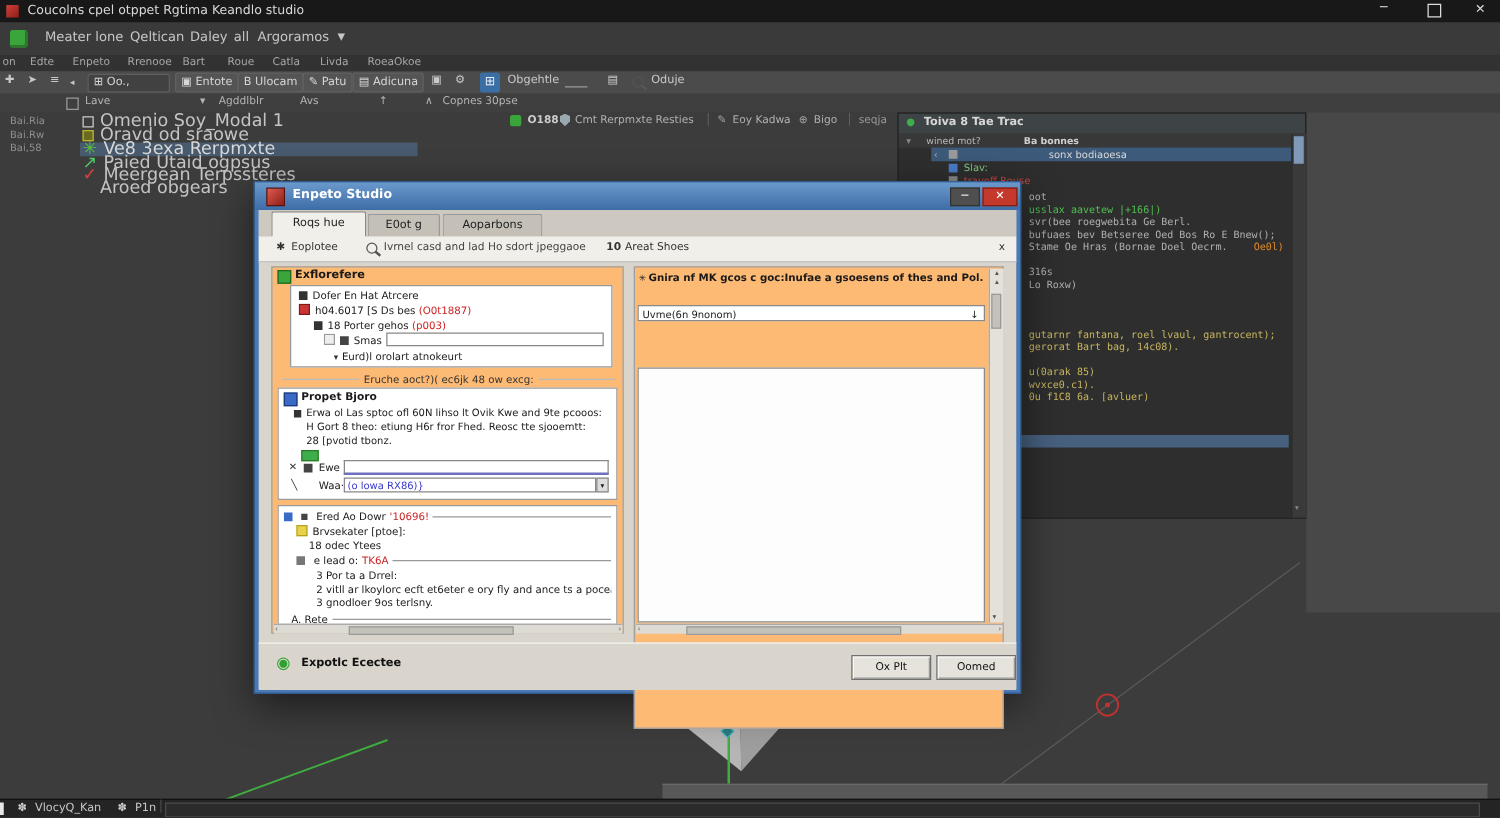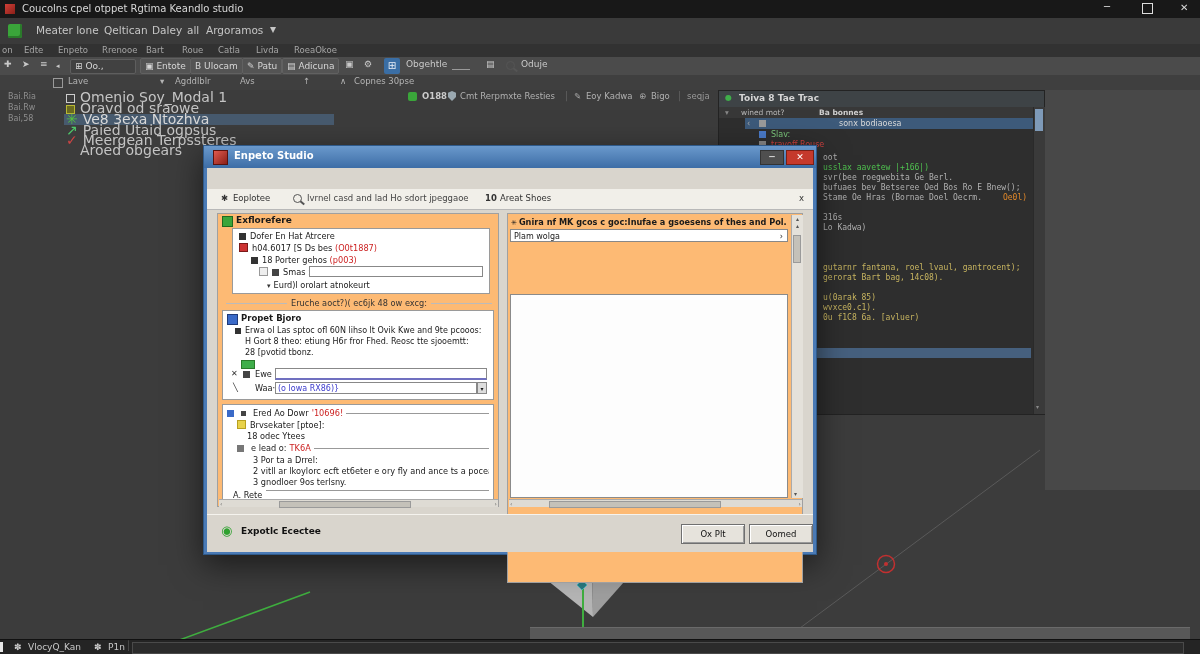--- a/index.html
+++ b/index.html
@@ -167,21 +167,21 @@
       <span class="abs outl-frame" style="left:8px;top:13px;">Bai.Rw</span>
       <span class="abs outl-frame" style="left:8px;top:24px;">Bai,58</span>
 
       <div class="abs outl-row" style="left:66px;top:2px;width:270px;">
         <span class="sqicon" style="border:1px solid #cccccc;"></span><span>Omenio Soy_Modal 1</span>
       </div>
       <div class="abs outl-row" style="left:66px;top:13px;width:270px;">
         <span class="sqicon" style="border:1px solid #b8b832;background:#6a6a20;"></span><span>Oravd od sraowe</span>
       </div>
       <div class="abs outl-row outl-sel" style="left:64px;top:24px;width:268px;padding-left:2px;">
-        <span style="color:#55c040;margin-right:5px;">✳</span><span style="color:#d8d8d8;">Ve8 3exa Ntozhva</span>
+        <span style="color:#55c040;margin-right:5px;">✳</span><span style="color:#d8d8d8;">Ve8 3exa Rerpmxte</span>
       </div>
       <div class="abs outl-row" style="left:66px;top:35px;width:270px;">
         <span style="color:#4ec86a;margin-right:5px;">↗</span><span>Paied Utaid ogpsus</span>
       </div>
       <div class="abs outl-row" style="left:66px;top:45px;width:270px;">
         <span style="color:#cc4444;margin-right:5px;">✓</span><span>Meergean Terpssteres</span>
       </div>
       <div class="abs outl-row" style="left:80px;top:55px;width:256px;">
         <span>Aroed obgears</span>
       </div>
@@ -225,21 +225,21 @@
         <span class="abs" style="left:12px;color:#cc4040;">travoff Rouse</span>
       </div>
       <div class="abs code-lines">
           <div class="code-line"><span class="c-plain">oot</span></div>
           <div class="code-line"><span class="c-green">usslax aavetew |+166|)</span></div>
           <div class="code-line"><span class="c-plain">svr(bee roegwebita Ge Berl.</span></div>
           <div class="code-line"><span class="c-plain">bufuaes bev Betseree Oed Bos Ro E Bnew();</span></div>
           <div class="code-line"><span class="c-plain">Stame Oe Hras (Bornae Doel Oecrm.</span><span class="c-orange">Oe0l)</span></div>
           <div class="code-line"></div>
           <div class="code-line"><span class="c-plain">316s</span></div>
-          <div class="code-line"><span class="c-plain">Lo Kadwa)</span></div>
+          <div class="code-line"><span class="c-plain">Lo Roxw)</span></div>
           <div class="code-line"></div>
           <div class="code-line"></div>
           <div class="code-line"></div>
           <div class="code-line"><span class="c-yellow">gutarnr fantana, roel lvaul, gantrocent);</span></div>
           <div class="code-line"><span class="c-yellow">gerorat Bart bag, 14c08).</span></div>
           <div class="code-line"></div>
           <div class="code-line"><span class="c-yellow">u(0arak 85)</span></div>
           <div class="code-line"><span class="c-yellow">wvxce0.c1).</span></div>
           <div class="code-line"><span class="c-yellow">0u f1C8 6a. [avluer)</span></div>
         </div>
@@ -255,20 +255,25 @@
 
   <div class="abs dialog">
     <div class="abs dlg-title">
       <span class="abs" style="left:9px;top:4px;width:13px;height:13px;background:linear-gradient(135deg,#e05a4e,#8a1f18);border:1px solid #5a120e;"></span>
       <span class="abs nowrap" style="left:30px;top:4px;">Enpeto Studio</span>
       <span class="abs dlg-btn" style="left:556px;top:4px;width:22px;background:#4f4f4f;border:1px solid #333;">─</span>
       <span class="abs dlg-btn" style="left:582px;top:4px;width:26px;background:#c5392c;border:1px solid #7a1f16;font-weight:bold;">✕</span>
     </div>
     <div class="abs dlg-body">
 
+      <div class="abs tabstrip">
+        <span class="abs tab active" style="left:10px;width:74px;">Roqs hue</span>
+        <span class="abs tab" style="left:87px;width:56px;">E0ot g</span>
+        <span class="abs tab" style="left:147px;width:78px;">Aoparbons</span>
+      </div>
 
       <div class="abs dlg-toolbar">
         <span class="abs" style="left:14px;top:4px;">✱</span>
         <span class="abs" style="left:26px;top:4px;">Eoplotee</span>
         <span class="abs mag" style="left:86px;top:5px;"></span>
         <span class="abs nowrap" style="left:100px;top:4px;width:172px;color:#444;">Ivrnel casd and lad Ho sdort jpeggaoe</span>
         <span class="abs" style="left:278px;top:4px;font-weight:bold;">10</span>
         <span class="abs" style="left:293px;top:4px;">Areat Shoes</span>
         <span class="abs" style="left:592px;top:4px;color:#333;">x</span>
       </div>
@@ -337,40 +342,40 @@
             <div class="abs nowrap" style="left:24px;top:26px;">18 odec Ytees</div>
             <div class="abs nowrap" style="left:14px;top:38px;width:252px;display:flex;align-items:center;gap:3px;">
               <span class="mini" style="background:#777;"></span>
                 <span>e lead o:</span>
                 <span class="redtxt">TK6A</span>
                 <span style="flex:1;border-top:1px solid #999;"></span>
             </div>
             <div class="abs nowrap" style="left:30px;top:50px;width:236px;">3  Por ta a Drrel:</div>
             <div class="abs nowrap" style="left:30px;top:61px;width:236px;">2  vitll ar lkoylorc ecft et6eter e ory fly and ance ts a pocean</div>
             <div class="abs nowrap" style="left:30px;top:72px;width:236px;">3  gnodloer 9os terlsny.</div>
-            <div class="abs nowrap" style="left:10px;top:85px;width:256px;display:flex;align-items:flex-start;gap:4px;">
+            <div class="abs nowrap" style="left:10px;top:85px;width:256px;display:flex;align-items:center;gap:4px;">
               <span>A. Rete</span>
                 <span style="flex:1;border-top:1px solid #999;"></span>
             </div>
           </div>
 
           <div class="abs hscroll" style="left:1px;top:285px;width:279px;">
             <span class="abs" style="left:1px;">‹</span>
             <div class="hthumb" style="left:60px;width:130px;"></div>
             <span class="abs" style="right:1px;">›</span>
           </div>
         </div>
 
         <div class="abs panel" style="left:300px;top:4px;width:296px;height:370px;padding-left:40px;">
           <div class="abs nowrap" style="left:3px;top:3px;width:276px;font-weight:bold;">
             <span style="font-size:7px;margin-right:2px;">✳</span><span>Gnira nf MK gcos c goc:Inufae a gsoesens of thes and Pol.</span>
           </div>
-          <div class="abs fld nowrap" style="left:2px;top:15px;width:278px;height:13px;line-height:13px;">
-            <span style="margin-left:3px;">Plam wolga</span>
-            <span class="abs" style="right:4px;top:0;">›</span>
+          <div class="abs fld nowrap" style="left:2px;top:30px;width:278px;height:13px;line-height:13px;">
+            <span style="margin-left:3px;">Uvme(6n 9nonom)</span>
+            <span class="abs" style="right:4px;top:0;">↓</span>
           </div>
           <div class="abs" style="left:2px;top:80px;width:278px;height:204px;background:#fdfdfd;border:1px solid #8a8a8a;box-sizing:border-box;"></div>
           <div class="abs" style="left:283px;top:1px;width:11px;height:283px;background:#e4e1da;border-left:1px solid #aaa;font-size:6px;color:#555;text-align:center;">
             <div>▴</div>
             <div>▴</div>
             <div class="abs" style="left:1px;top:20px;width:8px;height:28px;background:#c4c1b9;border:1px solid #9a9a9a;box-sizing:border-box;"></div>
             <div class="abs" style="left:2px;bottom:1px;">▾</div>
           </div>
           <div class="abs hscroll" style="left:1px;top:285px;width:293px;">
             <span class="abs" style="left:1px;">‹</span>

